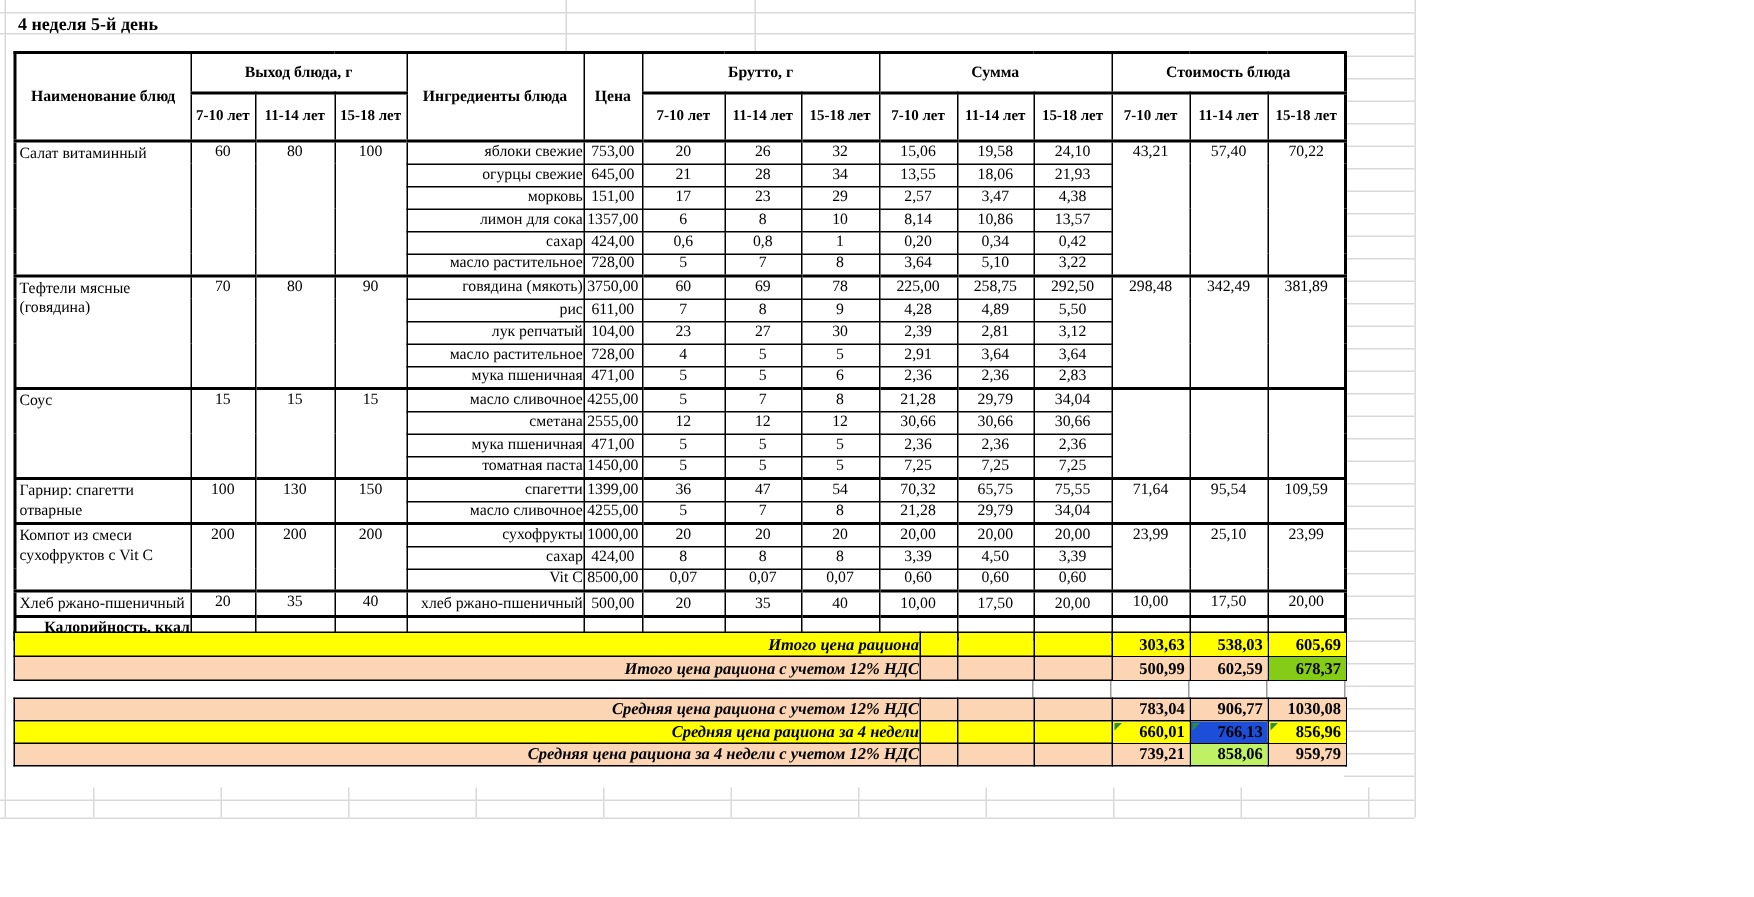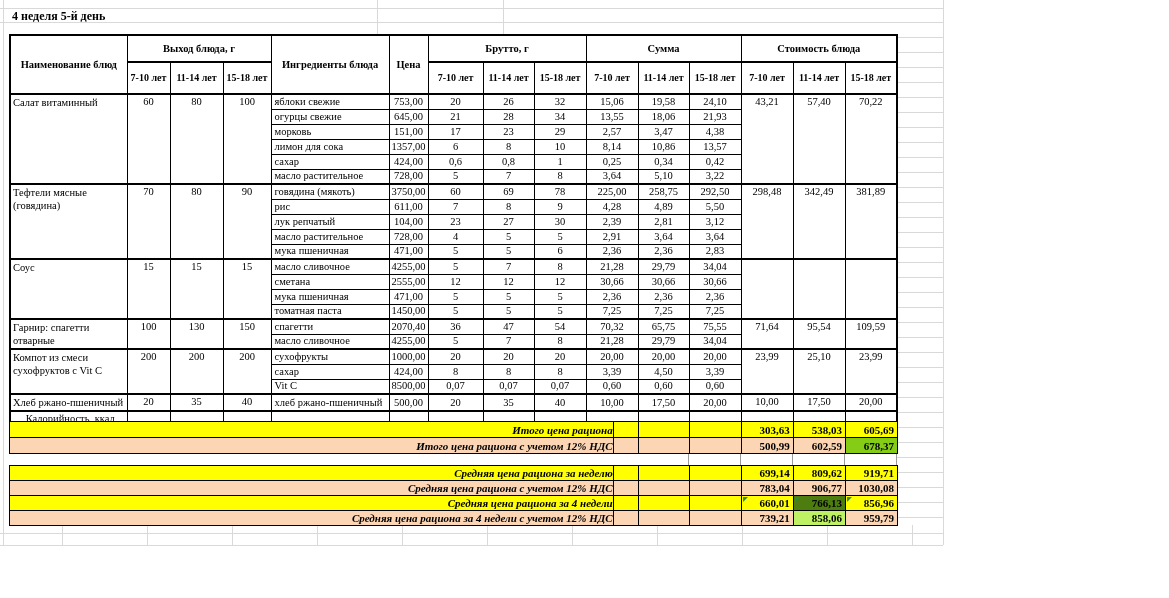--- a/index.html
+++ b/index.html
@@ -11,25 +11,25 @@
   table{border-collapse:collapse;table-layout:fixed;position:absolute;}
   td,th{overflow:hidden;padding:0;}
   
   .main{left:9px;top:34px;width:889px;border:2px solid #000;}
   .main th,.main td{border:1px solid #000;font-size:10.5px;line-height:12px;}
   .main thead th{font-weight:bold;text-align:center;vertical-align:middle;border-bottom-width:2px;}
   .main thead tr.band th{height:25px;}
   .main thead tr.ages th{height:30px;font-size:10px;}
   .main tbody tr{height:15px;}
   .main .num{text-align:center;vertical-align:middle;}
-  .main .ing{text-align:left;vertical-align:middle;padding-left:3px;}
+  .main .ing{text-align:right;vertical-align:middle;padding-left:3px;}
   .main .dish{text-align:left;vertical-align:top;padding:1px 2px;line-height:13px;}
   .main .top{vertical-align:top;padding-top:1px;}
   .main tr.dish-start td{border-top-width:2px;}
-  .main .cal{font-weight:normal;text-align:center;padding-left:3px;vertical-align:middle;}
+  .main .cal{font-weight:bold;text-align:right;padding-left:3px;vertical-align:middle;}
   
   .summary{left:9px;width:889px;border:1px solid #000;}
   .summary td{border:1px solid #000;font-size:11px;}
   .totals{top:421px;} .totals tr{height:16px;}
   .averages{top:465px;} .averages tr{height:15px;}
   .sum-label{font-weight:bold;font-style:italic;text-align:right;padding-left:3px;vertical-align:middle;font-size:11.5px;}
   .sum-val{font-weight:bold;text-align:right;padding-right:3px;vertical-align:middle;position:relative;}
   .flag{position:absolute;left:1px;top:1px;width:0;height:0;
         border-top:5px solid #2e8b40;border-right:5px solid transparent;}
 </style>
@@ -190,21 +190,21 @@
           <td class="num">8,14</td>
           <td class="num">10,86</td>
           <td class="num">13,57</td>
         </tr>
         <tr>
           <td class="ing">сахар</td>
           <td class="num">424,00</td>
           <td class="num">0,6</td>
           <td class="num">0,8</td>
           <td class="num">1</td>
-          <td class="num">0,25</td>
+          <td class="num">0,20</td>
           <td class="num">0,34</td>
           <td class="num">0,42</td>
         </tr>
         <tr>
           <td class="ing">масло растительное</td>
           <td class="num">728,00</td>
           <td class="num">5</td>
           <td class="num">7</td>
           <td class="num">8</td>
           <td class="num">3,64</td>
@@ -314,21 +314,21 @@
           <td class="num">7,25</td>
           <td class="num">7,25</td>
           <td class="num">7,25</td>
         </tr>
         <tr class="dish-start">
           <td rowspan="2" class="dish">Гарнир: спагетти отварные</td>
           <td rowspan="2" class="num top">100</td>
           <td rowspan="2" class="num top">130</td>
           <td rowspan="2" class="num top">150</td>
           <td class="ing">спагетти</td>
-          <td class="num">2070,40</td>
+          <td class="num">1399,00</td>
           <td class="num">36</td>
           <td class="num">47</td>
           <td class="num">54</td>
           <td class="num">70,32</td>
           <td class="num">65,75</td>
           <td class="num">75,55</td>
           <td rowspan="2" class="num top">71,64</td>
           <td rowspan="2" class="num top">95,54</td>
           <td rowspan="2" class="num top">109,59</td>
         </tr>
@@ -453,44 +453,35 @@
       <col style="width:603px">
         <col style="width:25px">
         <col style="width:51px">
         <col style="width:52px">
       <col style="width:52px">
         <col style="width:52px">
         <col style="width:52px">
     </colgroup>
     <tbody id="averages-body">
         <tr>
-          <td class="sum-label" style="background: rgb(255, 255, 0);">Средняя цена рациона за неделю</td>
-          <td style="background: rgb(255, 255, 0);"></td>
-          <td style="background: rgb(255, 255, 0);"></td>
-          <td style="background: rgb(255, 255, 0);"></td>
-          <td class="sum-val" style="background: rgb(255, 255, 0);">699,14</td>
-          <td class="sum-val" style="background: rgb(255, 255, 0);">809,62</td>
-          <td class="sum-val" style="background: rgb(255, 255, 0);">919,71</td>
-        </tr>
-        <tr>
           <td class="sum-label" style="background: rgb(251, 213, 180);">Средняя цена рациона с учетом 12% НДС</td>
           <td style="background: rgb(251, 213, 180);"></td>
           <td style="background: rgb(251, 213, 180);"></td>
           <td style="background: rgb(251, 213, 180);"></td>
           <td class="sum-val" style="background: rgb(251, 213, 180);">783,04</td>
           <td class="sum-val" style="background: rgb(251, 213, 180);">906,77</td>
           <td class="sum-val" style="background: rgb(251, 213, 180);">1030,08</td>
         </tr>
         <tr>
           <td class="sum-label" style="background: rgb(255, 255, 0);">Средняя цена рациона за 4 недели</td>
           <td style="background: rgb(255, 255, 0);"></td>
           <td style="background: rgb(255, 255, 0);"></td>
           <td style="background: rgb(255, 255, 0);"></td>
           <td class="sum-val" style="background: rgb(255, 255, 0);">660,01<span class="flag" style="border-top-color: rgb(46, 139, 64);"></span></td>
-          <td class="sum-val" style="background: #4d7c0f;">766,13<span class="flag" style="border-top-color: rgb(46, 139, 64);"></span></td>
+          <td class="sum-val" style="background: #1d4ed8;">766,13<span class="flag" style="border-top-color: rgb(46, 139, 64);"></span></td>
           <td class="sum-val" style="background: rgb(255, 255, 0);">856,96<span class="flag" style="border-top-color: rgb(46, 139, 64);"></span></td>
         </tr>
         <tr>
           <td class="sum-label" style="background: rgb(251, 213, 180);">Средняя цена рациона за 4 недели с учетом 12% НДС</td>
           <td style="background: rgb(251, 213, 180);"></td>
           <td style="background: rgb(251, 213, 180);"></td>
           <td style="background: rgb(251, 213, 180);"></td>
           <td class="sum-val" style="background: rgb(251, 213, 180);">739,21</td>
           <td class="sum-val" style="background: #bef264;">858,06</td>
           <td class="sum-val" style="background: rgb(251, 213, 180);">959,79</td>

